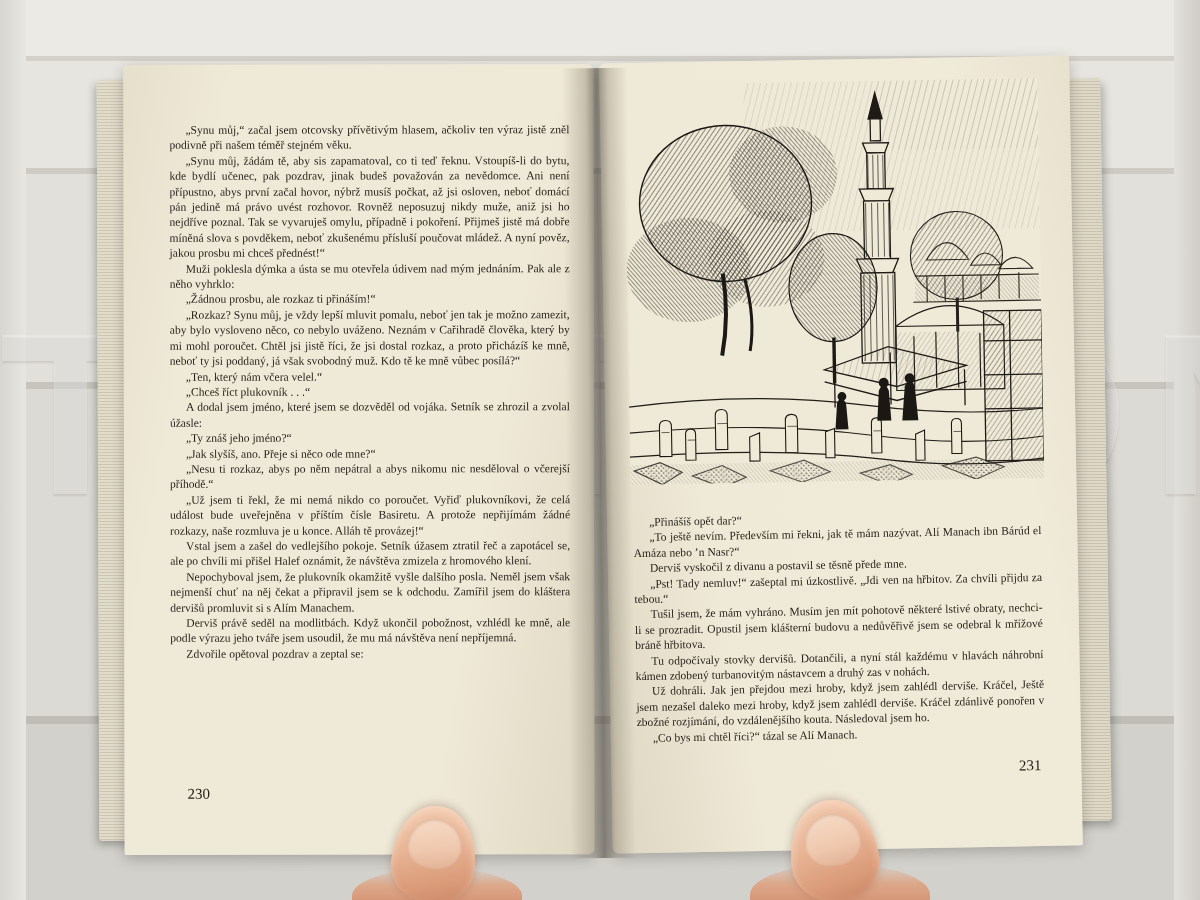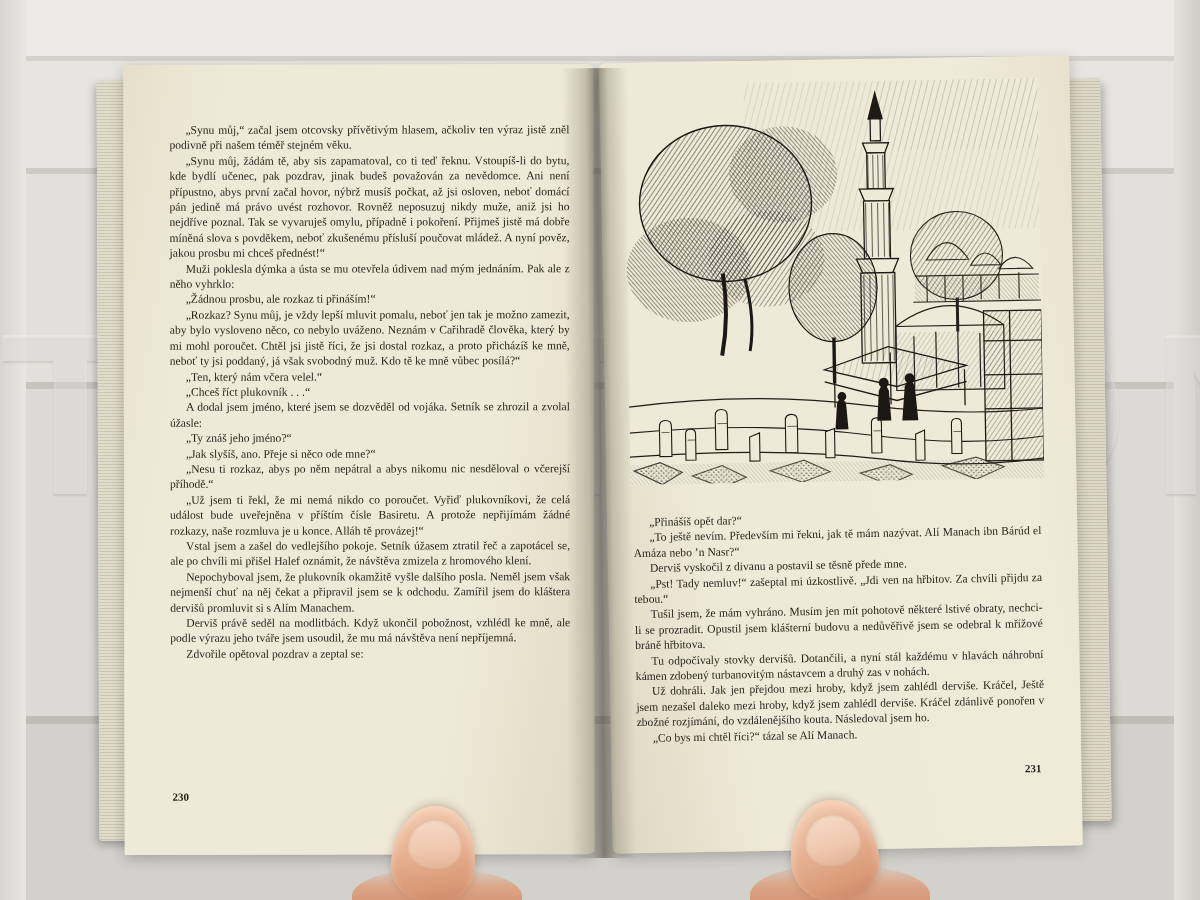--- a/index.html
+++ b/index.html
@@ -155,25 +155,24 @@
   .text-right-lower {
     left: 26px;
     top: 452px;
     width: 408px;
   }
   .para { margin: 0; text-indent: 16px; }
 
   .folio {
     position: absolute;
     font-family: "Liberation Serif", serif;
-    font-size: 11px;
+    font-size: 15px;
     color: #262019;
-    font-weight: bold;
-  }
-  .folio-left  { left: 48px;  bottom: 52px; }
+  }
+  .folio-left  { left: 63px;  bottom: 52px; }
   .folio-right { right: 40px; bottom: 72px; }
 
   
   .illus {
     position: absolute;
     left: 24px;
     top: 22px;
     width: 414px;
     height: 400px;
     overflow: hidden;

